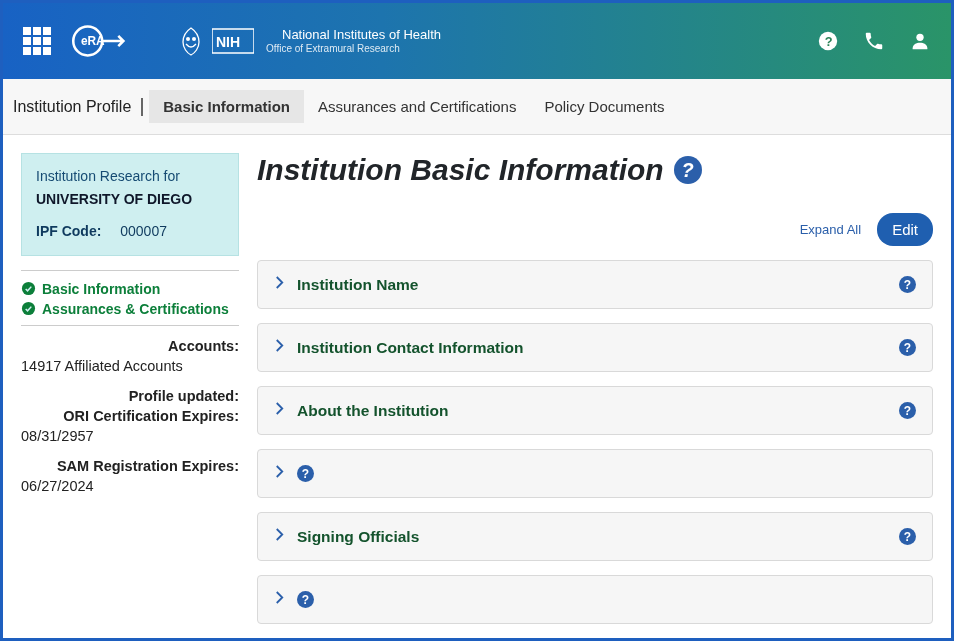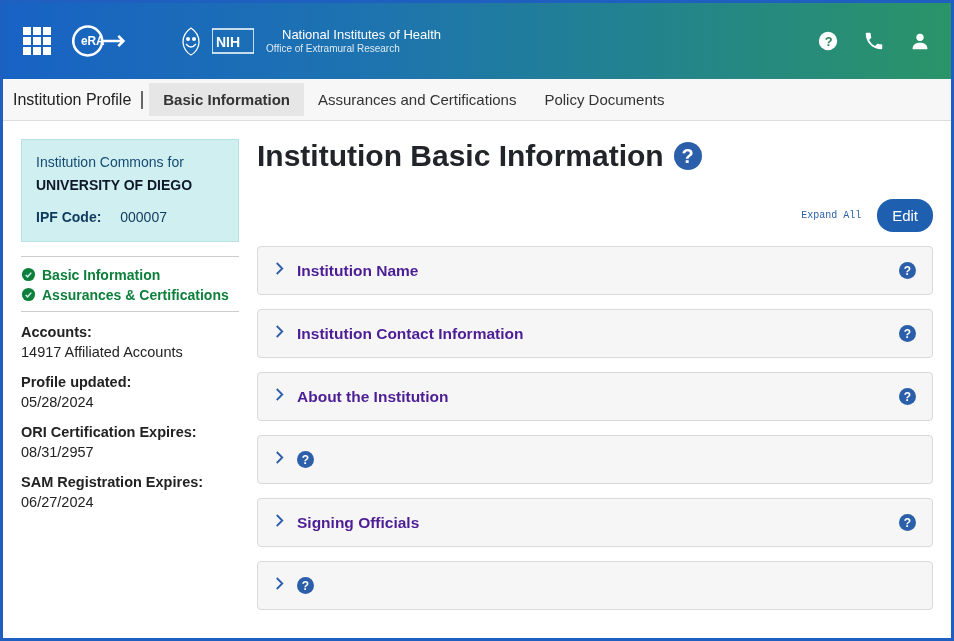--- a/index.html
+++ b/index.html
@@ -44,21 +44,21 @@
   }
   .nih-block { display:flex; align-items:center; gap:12px;}
   .nih-text { display:flex; flex-direction:column; line-height:1.1;}
   .nih-text .l1 { font-size:13px; font-weight:500;padding-left:16px;}
   .nih-text .l2 { font-size:10px; opacity:.85;}
   .spacer { flex: 1; }
   .topbar-icons { display:flex; gap:24px; align-items:center; }
   .topbar-icons svg, .topbar-icons .ico { width:22px; height:22px; fill:#fff; cursor:pointer; }
 
   .subnav {
-    height: 42px;
+    height: 56px;
     background: #f7f7f7;
     border-bottom: 1px solid #ddd;
     display: flex;
     align-items: center;
     padding: 0 8px;
   }
   .subnav .title {
     font-size: 16px;
     color: #222;
     padding: 0 10px 0 2px;
@@ -100,60 +100,61 @@
 
   .status-list { margin-bottom:8px; }
   .status-item {
     display:flex; align-items:center; gap:6px;
     color:#0c7f3a; font-weight:700; font-size:14px;
     margin-bottom:4px;
   }
   .status-item svg { width:15px; height:15px; fill:#0c7f3a; flex-shrink:0;}
 
   .meta-block { margin-top:12px; }
-  .meta-label { font-weight:700; font-size:14.5px; color:#222; margin-bottom:4px;}
+  .meta-label { font-weight:700; font-size:14.5px; color:#222; margin-bottom:4px;text-align:right;}
   .meta-value { font-size:14.5px; color:#222; margin-bottom:14px;}
 
   .main { flex:1; }
   .page-title {
     display:flex; align-items:center; gap:10px;
     font-size: 30px; font-weight:700; color:#212529;
     margin-bottom: 26px;
+    font-style: italic;
   }
   .page-title .help-circ {
     width:28px; height:28px; border-radius:50%;
     background:#2b5faa; color:#fff;
     display:flex; align-items:center; justify-content:center;
     font-size:20px; font-weight:700; cursor:pointer;
   }
 
   .actions {
     display:flex; justify-content:flex-end; align-items:center;
     gap:16px; margin-bottom:14px;
   }
-  .expand-all { color:#2b5faa; font-size:10px; cursor:pointer;font-family:Liberation Mono, monospace;}
+  .expand-all { color:#2b5faa; font-size:13px; cursor:pointer;}
   .edit-btn {
     background:#1f5fb0; color:#fff; border:none;
     padding:8px 15px; font-size:15px; border-radius:16px; cursor:pointer;
   }
 
   .accordion {
     border:1px solid #d9d9d9; border-radius:4px;
     background:#f6f6f6;
     padding: 13px 16px;
     display:flex; align-items:center;
     margin-bottom:14px;
     cursor:pointer;
   }
   .accordion .chev {
     color:#2b5faa; margin-right:12px;
   }
   .accordion .chev svg { width:11px; height:17px; stroke:#2b5faa; fill:none; stroke-width:2;}
   .accordion .acc-title {
-    color:#4c1d95; font-size:15.5px; font-weight:600; flex:1;
+    color:#14532d; font-size:15.5px; font-weight:600; flex:1;
   }
   .accordion .acc-help {
     width:17px; height:17px; border-radius:50%;
     background:#2b5faa; color:#fff;
     display:flex; align-items:center; justify-content:center;
     font-size:12px; font-weight:700; cursor:pointer;
   }
 </style>
 </head>
 <body>
@@ -215,21 +216,21 @@
 <div class="subnav">
   <div class="title">Institution Profile</div>
   <div class="tab active">Basic Information</div>
   <div class="tab">Assurances and Certifications</div>
   <div class="tab">Policy Documents</div>
 </div>
 
 <div class="content">
   <aside class="sidebar">
     <div class="profile-card">
-      <div class="lbl">Institution Commons for</div>
+      <div class="lbl">Institution Research for</div>
       <div class="inst">UNIVERSITY OF DIEGO</div>
       <div class="ipf">
         <b>IPF Code:</b>
         <span>000007</span>
       </div>
     </div>
 
     <hr class="divider">
 
     <div class="status-list">
@@ -249,21 +250,20 @@
       </div>
     </div>
 
     <hr class="divider">
 
     <div class="meta-block">
       <div class="meta-label">Accounts:</div>
       <div class="meta-value">14917 Affiliated Accounts</div>
 
       <div class="meta-label">Profile updated:</div>
-      <div class="meta-value">05/28/2024</div>
 
       <div class="meta-label">ORI Certification Expires:</div>
       <div class="meta-value">08/31/2957</div>
 
       <div class="meta-label">SAM Registration Expires:</div>
       <div class="meta-value">06/27/2024</div>
     </div>
   </aside>
 
   <main class="main">

